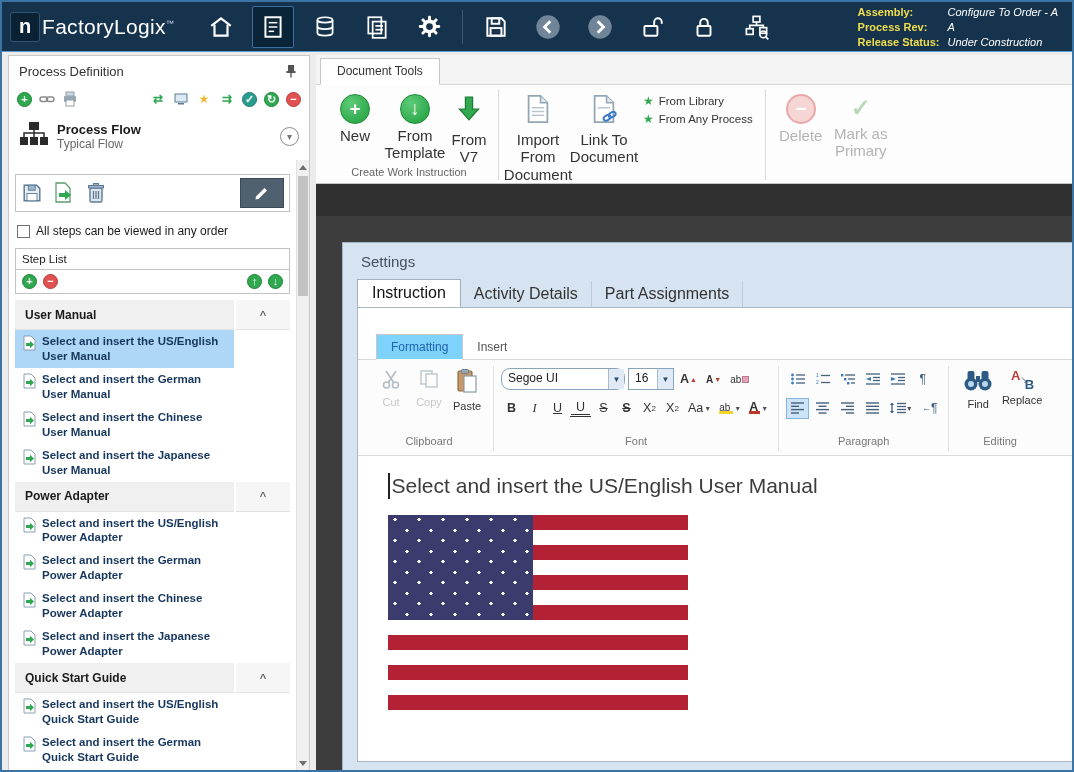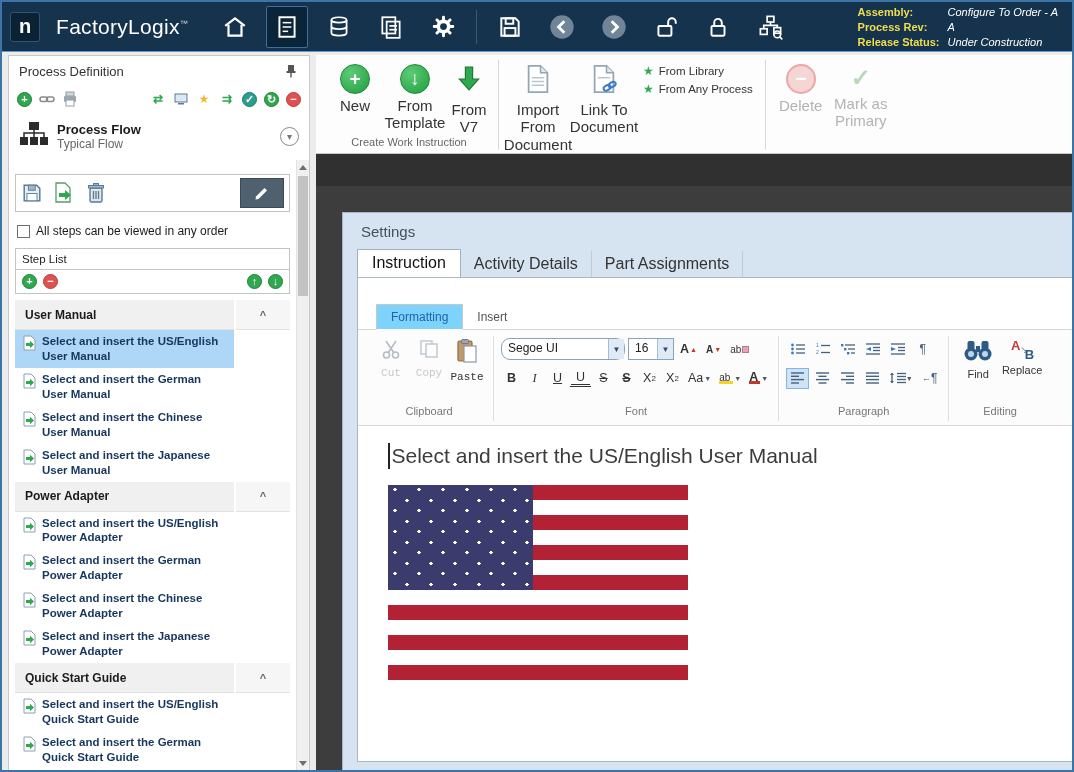--- a/index.html
+++ b/index.html
@@ -7,21 +7,21 @@
   body { font-family:"Liberation Sans", sans-serif; }
   .window { width:1074px; height:772px; border:2px solid #3c74a6; background:#ececec;
             position:relative; overflow:hidden; display:flex; flex-direction:column; }
 
   
   .titlebar { height:50px; background:#16334e; display:flex; align-items:center;
               padding:0 10px 0 8px; flex:0 0 auto; border-bottom:1px solid #5d9bd3; }
   .logo-tile { width:30px; height:30px; background:#0b2234; border:1px solid #2f5575;
                color:#fff; font-size:20px; font-weight:bold; display:flex; align-items:center;
                justify-content:center; border-radius:3px; }
-  .app-name { color:#fff; font-size:21px; margin-left:16px; letter-spacing:0.3px; }
+  .app-name { color:#fff; font-size:21px; margin-left:2px; letter-spacing:0.3px; }
   .app-name sup { font-size:8px; color:#cfd8e0; }
   .tb-icons { display:flex; align-items:center; gap:10px; margin-left:26px; }
   .tb-btn { width:42px; height:42px; display:flex; align-items:center; justify-content:center;
             border-radius:2px; cursor:pointer; }
   .tb-btn.active { background:#0a2438; box-shadow:inset 0 0 0 1px #3f6f9f; }
   .tb-sep { width:1px; height:34px; background:#39587a; margin:0 12px; }
   .tb-info { margin-left:auto; display:grid; grid-template-columns:auto auto; column-gap:8px;
              row-gap:1px; font-size:11px; line-height:14px; padding-right:4px; }
   .tb-info .lbl { color:#f0de4e; font-weight:bold; text-align:left; }
   .tb-info .val { color:#ffffff;font-style:italic; }
@@ -133,21 +133,21 @@
   .e-tab { font-size:12px; padding:5px 14px; color:#555; cursor:pointer; }
   .e-tab.active { border:1px solid #c8c8c8; border-bottom:1px solid #fff; margin-bottom:-1px;
                   color:#2263ae; background:#7dd3fc; }
   .fmt-toolbar { display:flex; background:#fcfcfc; border-bottom:1px solid #d9d9d9;
                  padding:4px 4px 0 10px; height:96px; }
   .fgroup { display:flex; flex-direction:column; }
   .fbody { flex:1; padding:2px 4px; }
   .flabel { height:20px; text-align:center; font-size:11px; color:#777; }
   .fsep { width:1px; background:#e0e0e0; margin:2px 3px 4px; }
   .clip-btn { display:inline-flex; flex-direction:column; align-items:center; gap:2px;
-              width:38px; cursor:pointer; padding-top:2px;font-family:Liberation Mono, monospace; }
+              width:38px; cursor:pointer; padding-top:2px; }
   .clip-btn .cl { font-size:11px; color:#333; }
   .clip-btn.disabled { opacity:.55; cursor:default; }
   .clip-btn.disabled .cl { color:#9a9a9a; }
   .fontrow { display:flex; align-items:center; gap:3px; height:26px; }
   .dd { display:inline-flex; align-items:stretch; border:1px solid #8aa3bd; background:#fff;
         height:22px; cursor:pointer; }
   .dd .dd-text { padding:2px 6px 0; font-size:12px; color:#222; flex:1; white-space:nowrap; }
   .dd .dd-arrow { width:16px; background:#dfeaf6; border-left:1px solid #a8bcd0; display:flex;
                   align-items:center; justify-content:center; font-size:8px; color:#2a4a6a; }
   .dd.font { width:124px;border-radius:9px; } .dd.size { width:46px; }
@@ -498,20 +498,23 @@
           <div class="sb-thumb"></div>
           <div class="sb-arrow bottom">
               <span class="tri-down"></span>
             </div>
         </div>
       </div>
     </aside>
 
     <div class="main">
 
+      <div class="tabstrip">
+        <div class="ribbon-tab">Document Tools</div>
+      </div>
 
       <div class="ribbon">
 
         <div class="rgroup">
           <div class="rbody">
             <div class="big-btn">
               <span class="gcircle">+</span>
               <span class="bb-label">New</span>
             </div>
             <div class="big-btn">

